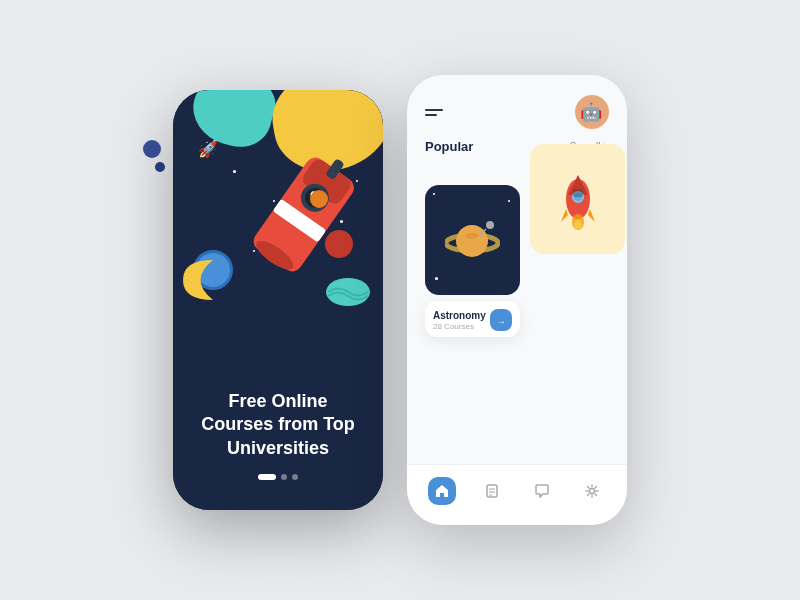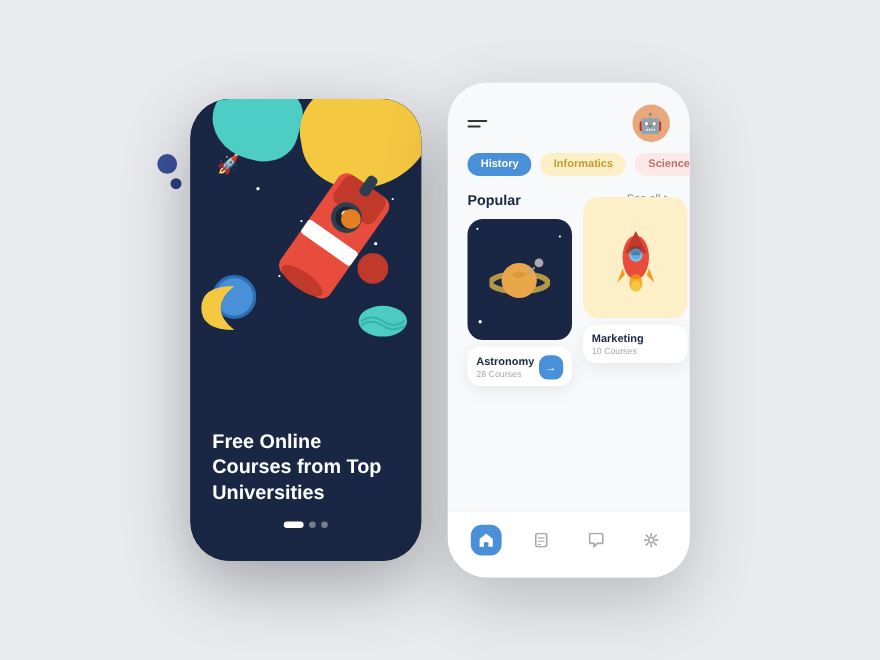--- a/index.html
+++ b/index.html
@@ -101,20 +101,21 @@
       border-radius: 50%;
     }
 
     
     .phone-left-bottom {
       position: absolute;
       bottom: 0;
       left: 0;
       right: 0;
       padding: 20px 20px 30px;
+      text-align: center;
     }
 
     .phone-left-title {
       color: white;
       font-size: 18px;
       font-weight: 700;
       line-height: 1.3;
       margin-bottom: 10px;
     }
 
@@ -276,20 +277,21 @@
       flex: 1;
       align-items: flex-start;
     }
 
     .course-card {
       width: 95px;
       border-radius: 16px;
       overflow: visible;
       position: relative;
       flex-shrink: 0;
+      margin-top: 21px;
     }
 
     .card-image {
       width: 95px;
       height: 110px;
       border-radius: 14px;
       display: flex;
       align-items: center;
       justify-content: center;
       position: relative;
@@ -481,25 +483,20 @@
 
     <div class="phone-right-header">
       <div class="hamburger-icon">
         <div class="hamburger-line"></div>
         <div class="hamburger-line"></div>
       </div>
       <div class="avatar">🤖</div>
     </div>
 
 
-    <div class="category-pills">
-      <div class="pill pill-blue">History</div>
-      <div class="pill pill-yellow">Informatics</div>
-      <div class="pill pill-pink">Science</div>
-    </div>
 
     <div class="popular-header">
       <span class="popular-label">Popular</span>
       <span class="see-all">See all &gt;</span>
     </div>
 
     <div class="cards-row">
 
       <div class="course-card">
         <div class="card-image card-image-dark">
@@ -546,26 +543,20 @@
 
             <path d="M13 42 L8 55 L15 48 Z" fill="#f39c12"></path>
             <path d="M37 42 L42 55 L35 48 Z" fill="#f39c12"></path>
 
             <ellipse cx="25" cy="55" rx="6" ry="8" fill="#f39c12" opacity="0.8"></ellipse>
             <ellipse cx="25" cy="58" rx="4" ry="5" fill="#f5c842"></ellipse>
 
             <rect x="20" y="22" width="10" height="8" rx="2" fill="#2c3e50" opacity="0.4"></rect>
           </svg>
         </div>
-        <div class="card-info">
-          <div>
-            <div class="card-title">Marketing</div>
-            <div class="card-subtitle">10 Courses</div>
-          </div>
-        </div>
       </div>
 
     </div>
 
     <div class="bottom-nav">
       <div class="nav-icon nav-icon-active">
         <svg width="14" height="14" viewBox="0 0 14 14">
           <path d="M7 1 L13 6 L13 13 L9 13 L9 9 L5 9 L5 13 L1 13 L1 6 Z" fill="white"></path>
         </svg>
       </div>

